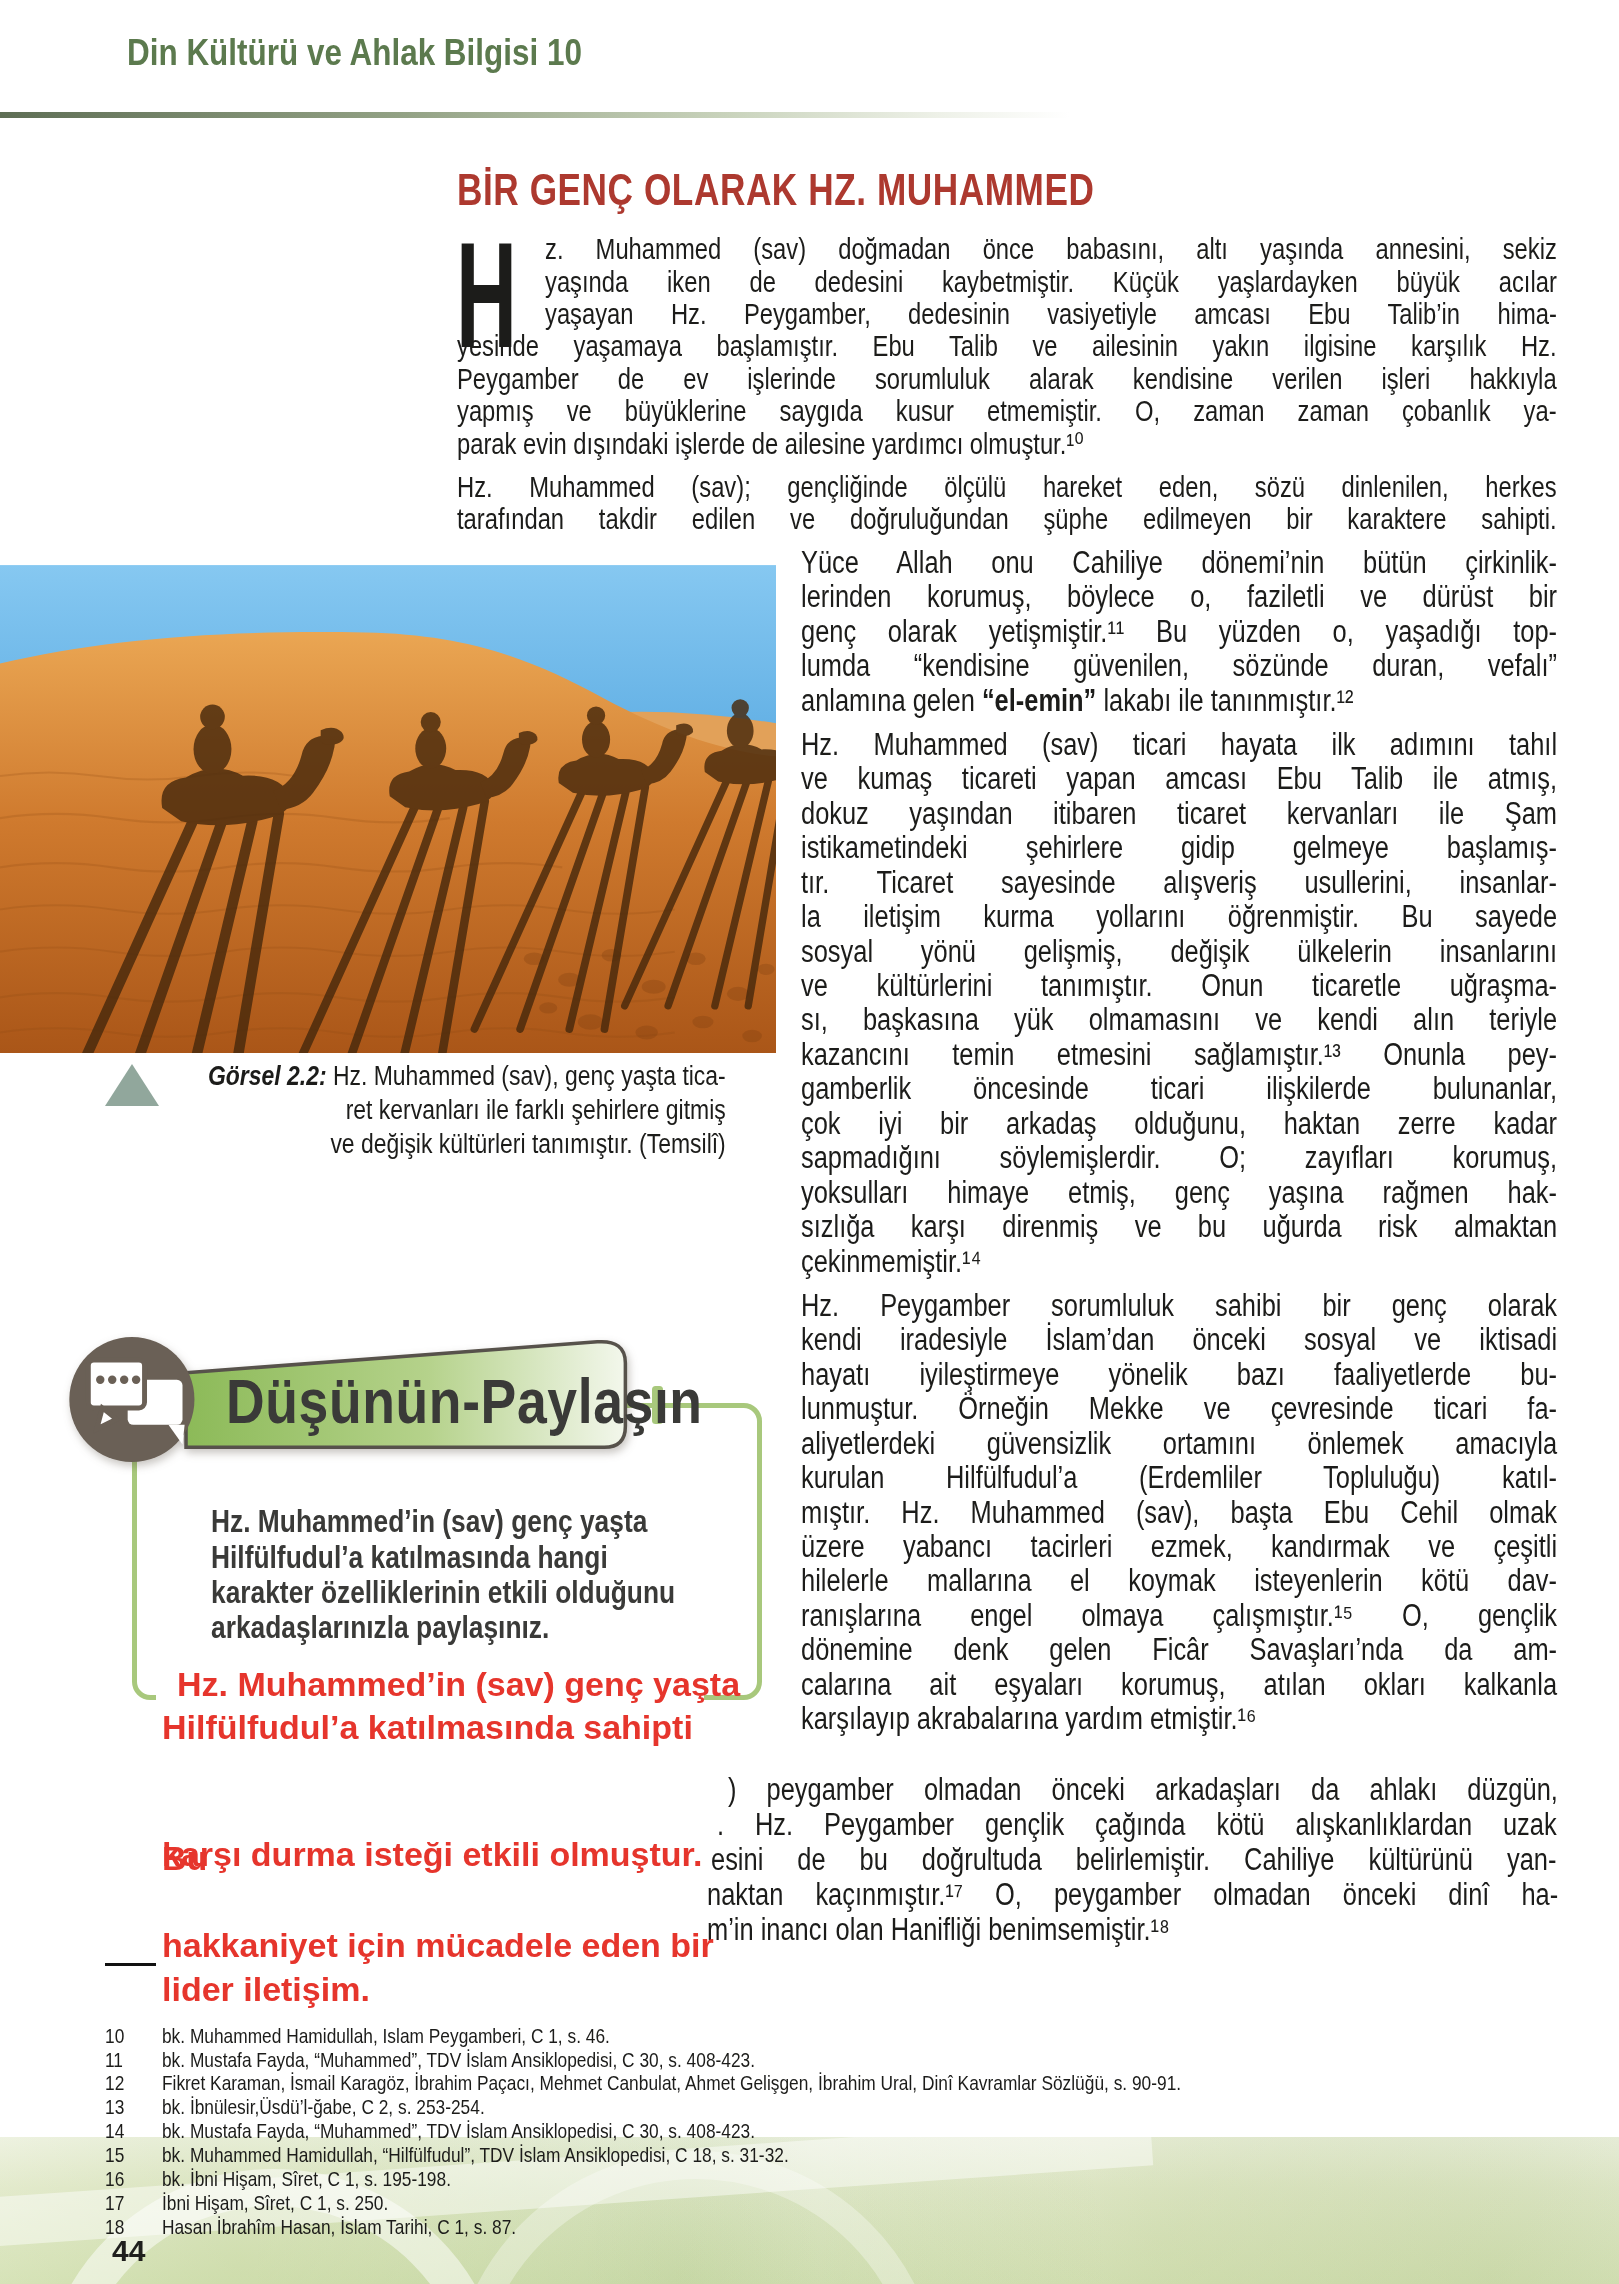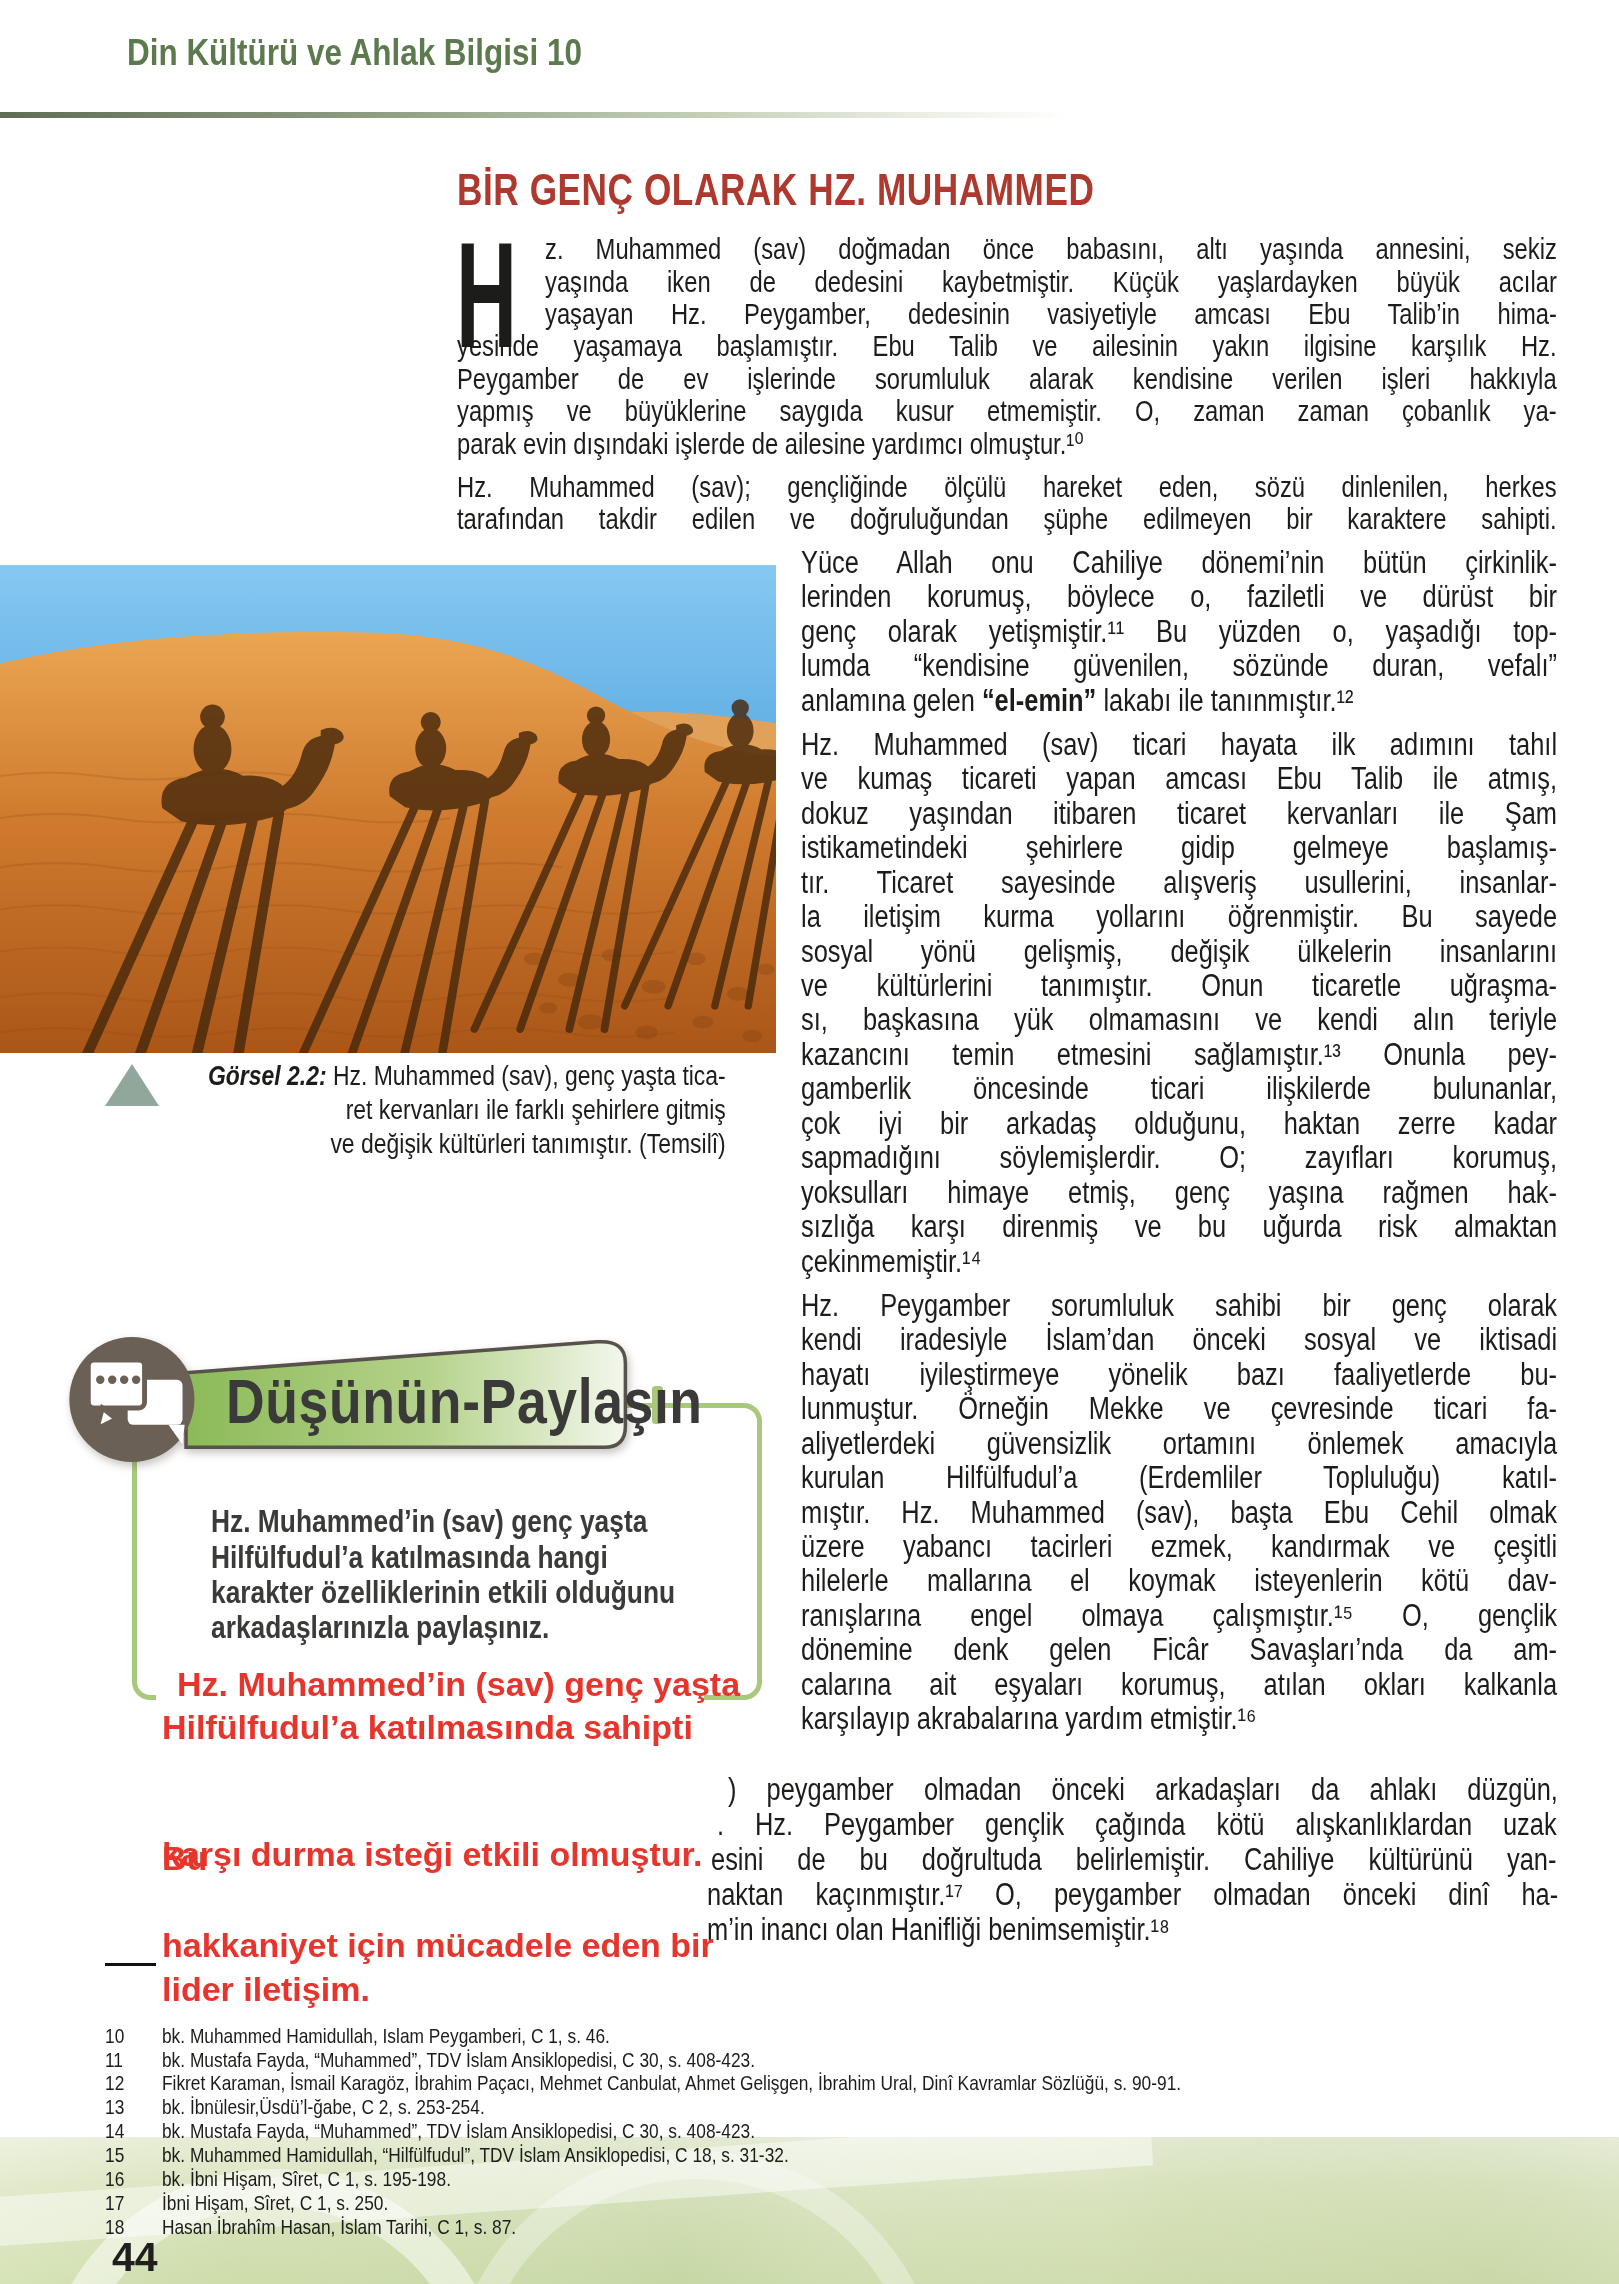--- a/index.html
+++ b/index.html
@@ -18,21 +18,21 @@
   .rline{font-size:34px;font-weight:bold;color:#e6352c;white-space:nowrap;z-index:8;}
   .fnline{font-size:20.4px;white-space:nowrap;}
   .fnnum{display:inline-block;width:67px;}
   .capline{font-size:27px;line-height:34px;}
   .cap-label{font-weight:bold;font-style:italic;}
   #frame-box{border:5.6px solid #a8c87c;border-radius:18.3px;z-index:5;}
   #frame-cap{background:#a8c87c;border-radius:3.5px;z-index:6;}
   #answer-bg{background:#ffffff;z-index:7;}
   #callout-svg{z-index:6;filter:drop-shadow(2.8px 4.9px 4.2px rgba(70,60,45,.30));}
   #banner-title{z-index:7;font-size:63px;font-weight:bold;color:#3a3a38;letter-spacing:0.7px;white-space:nowrap;}
-  #page-num{font-size:41px;font-weight:bold;color:#1f1f1d;z-index:3;}
+  #page-num{font-size:30px;font-weight:bold;color:#1f1f1d;z-index:3;}
   #footer-strip{z-index:0;}
   .ring{position:absolute;border-radius:50%;}
 </style>
 </head>
 <body>
 
 <div id="page">
 
   <div id="footer-strip" class="abs" style="left:0;top:3040;width:1620px;height:147px;top:2137px;
               background:

